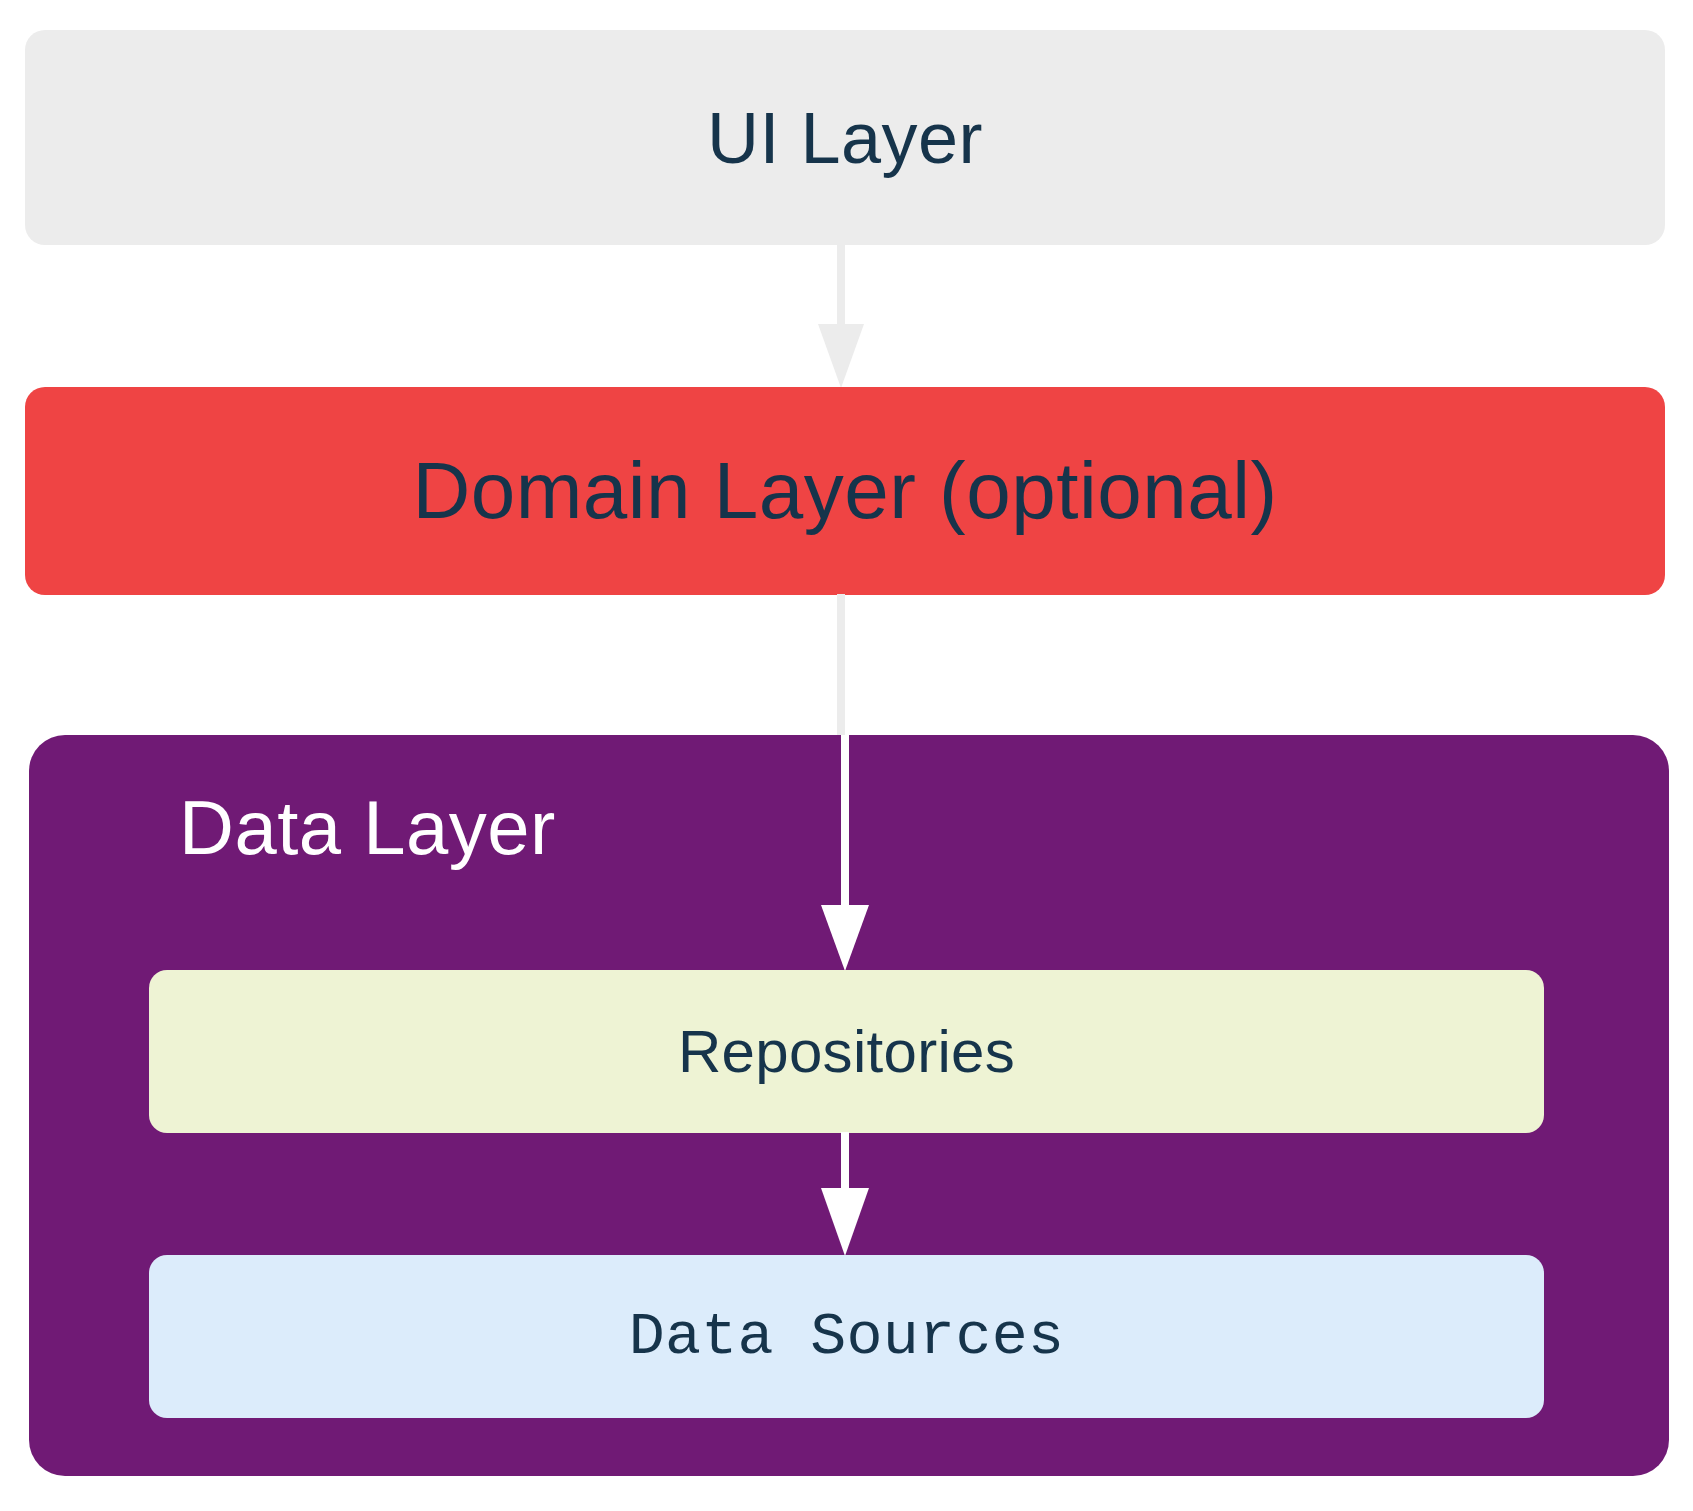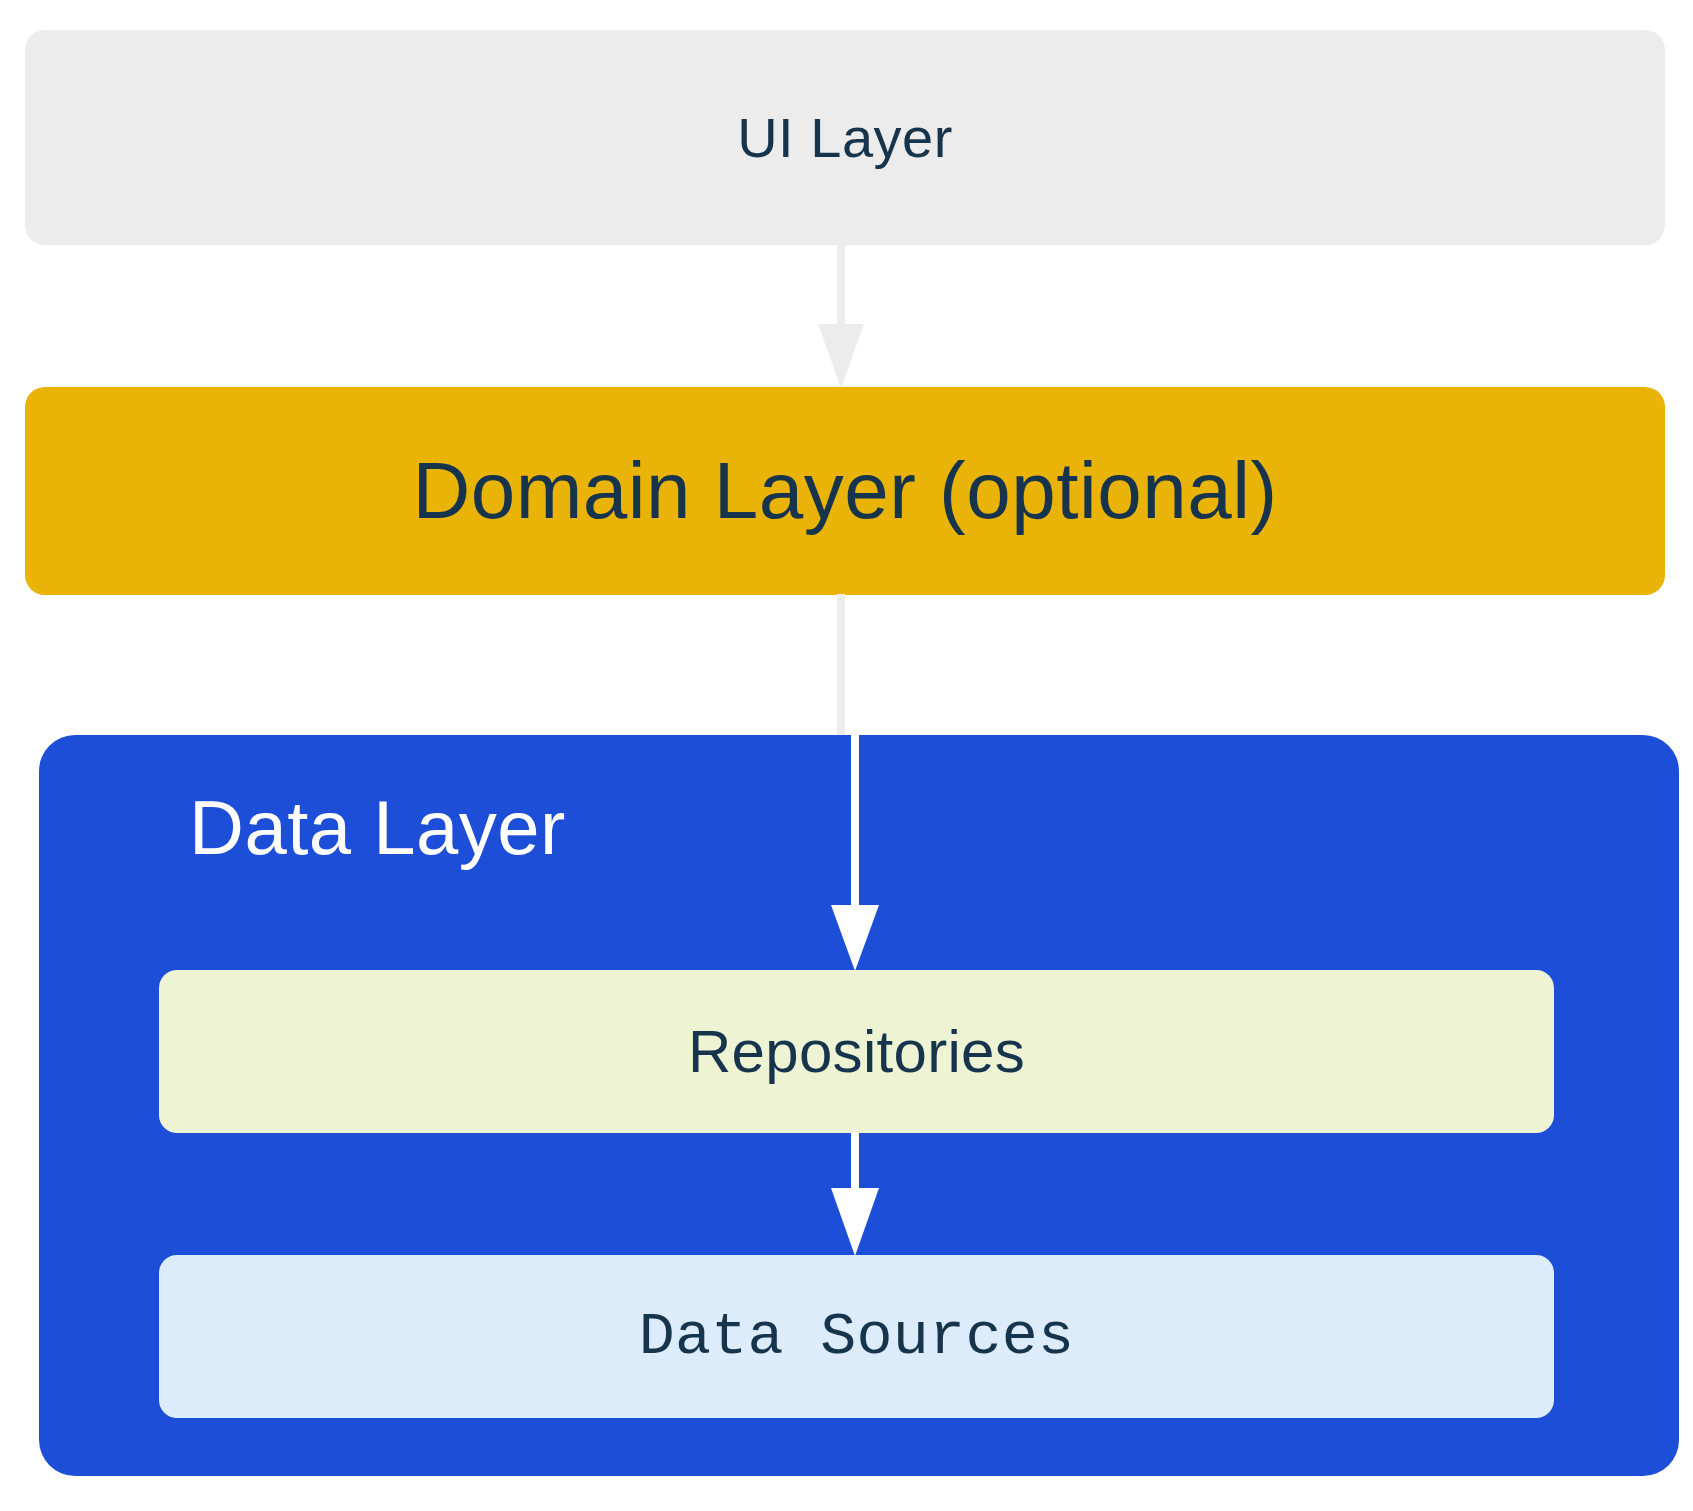--- a/index.html
+++ b/index.html
@@ -28,52 +28,52 @@
   
   #ui-layer-box {
     left: 25px;
     top: 30px;
     width: 1640px;
     height: 215px;
     background: #ececec;
     border-radius: 20px;
   }
   #ui-layer-box .layer-label {
-    font-size: 56px;
+    font-size: 72px;
     color: #16344b;
     font-weight: 400;
     letter-spacing: 0.5px;
     line-height: 1;
   }
 
   
   #domain-layer-box {
     left: 25px;
     top: 387px;
     width: 1640px;
     height: 208px;
-    background: #eab308;
+    background: #ef4444;
     border-radius: 20px;
   }
   #domain-layer-box .layer-label {
     font-size: 80px;
     color: #16344b;
     font-weight: 400;
     letter-spacing: 0.5px;
     line-height: 1;
   }
 
   
   #data-layer-box {
     position: absolute;
-    left: 39px;
+    left: 29px;
     top: 735px;
     width: 1640px;
     height: 741px;
-    background: #1d4ed8;
+    background: #701a75;
     border-radius: 36px;
     box-sizing: border-box;
   }
   #data-layer-title {
     position: absolute;
     left: 150px;
     top: 55px;
     font-size: 76px;
     color: #ffffff;
     font-weight: 400;

